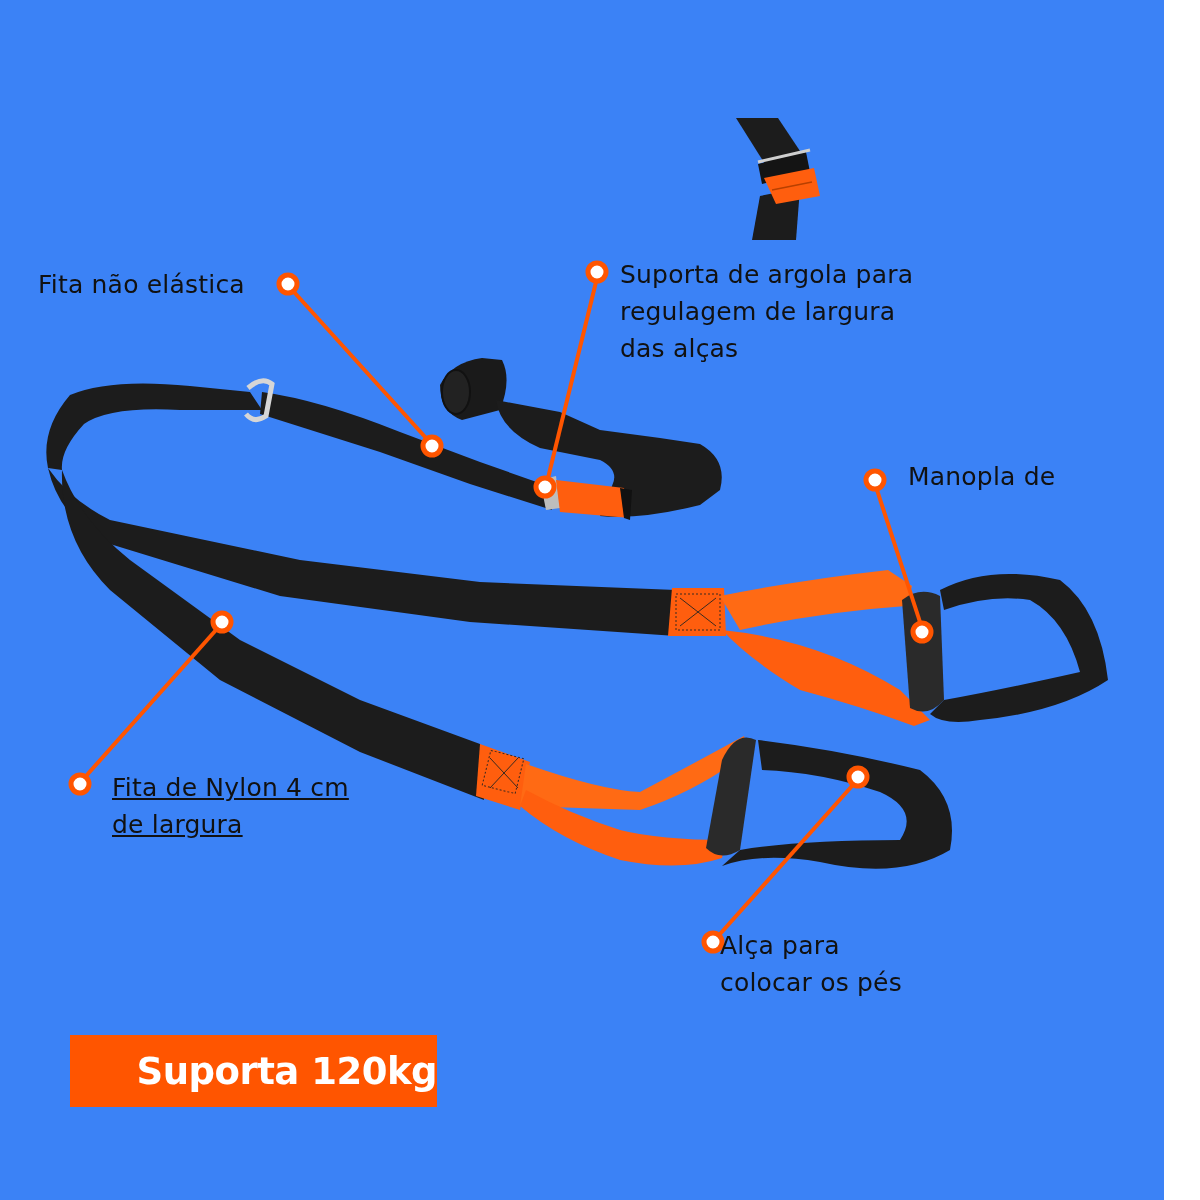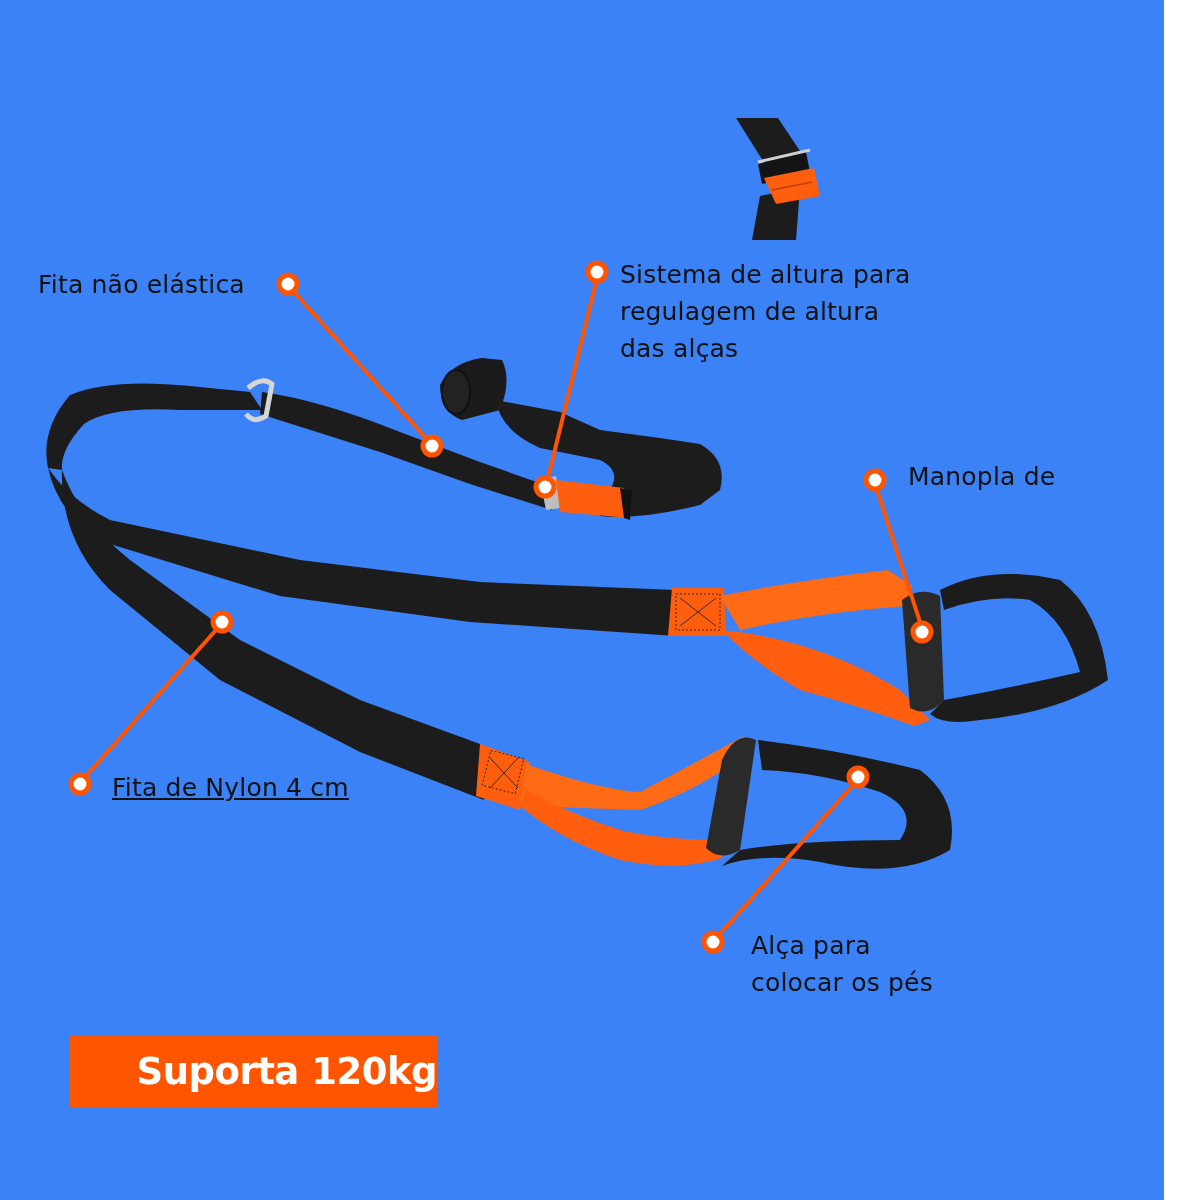--- a/index.html
+++ b/index.html
@@ -113,34 +113,35 @@
       <circle cx="858" cy="777" r="9"></circle>
       <circle cx="713" cy="942" r="9"></circle>
     </g>
   </svg>
 
   <div class="label" style="left:38px; top:266px;">
     <span>Fita não elástica</span>
   </div>
 
   <div class="label" style="left:620px; top:256px;">
-    <span>Sistema de altura para</span>
-    <span>regulagem de altura</span>
+    <span>Suporta de argola para</span>
+    <span>regulagem de largura</span>
     <span>das alças</span>
   </div>
 
   <div class="label" style="left:908px; top:458px;">
     <span>Manopla de</span>
   </div>
 
   <div class="label" style="left:112px; top:769px;text-decoration:underline;">
     <span>Fita de Nylon 4 cm</span>
+    <span>de largura</span>
   </div>
 
-  <div class="label" style="left:751px; top:927px;">
+  <div class="label" style="left:720px; top:927px;">
     <span>Alça para</span>
     <span>colocar os pés</span>
   </div>
 
   <div id="badge">
     <span>Suporta 120kg</span>
   </div>
 
 </div>
 

